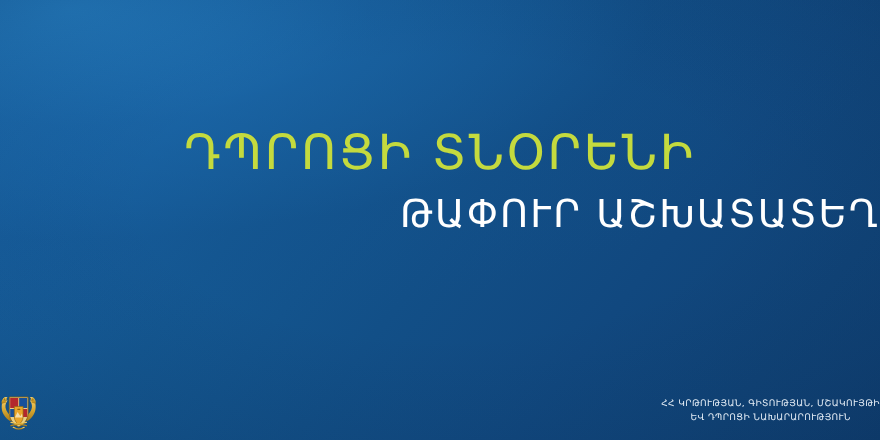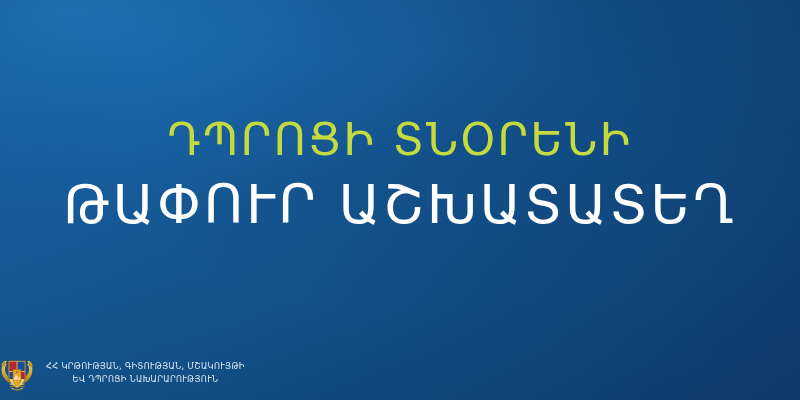--- a/index.html
+++ b/index.html
@@ -61,33 +61,34 @@
     white-space: nowrap;
   }
 
   .headline .line-1 {
     font-size: 44px;
     color: #c4da3e;
     margin-bottom: 16px;
   }
 
   .headline .line-2 {
-    font-size: 54px;
+    font-size: 35px;
     color: #ffffff;
+    text-align: right;
   }
 
   
   .footer {
     position: absolute;
     left: 0;
     right: 0;
     bottom: 8px;
     display: flex;
     align-items: center;
-    justify-content: flex-start;
+    justify-content: space-between;
     gap: 12px;
   }
 
   .emblem {
     width: 34px;
     height: 38px;
     flex: 0 0 auto;
     display: block;
   }
 

